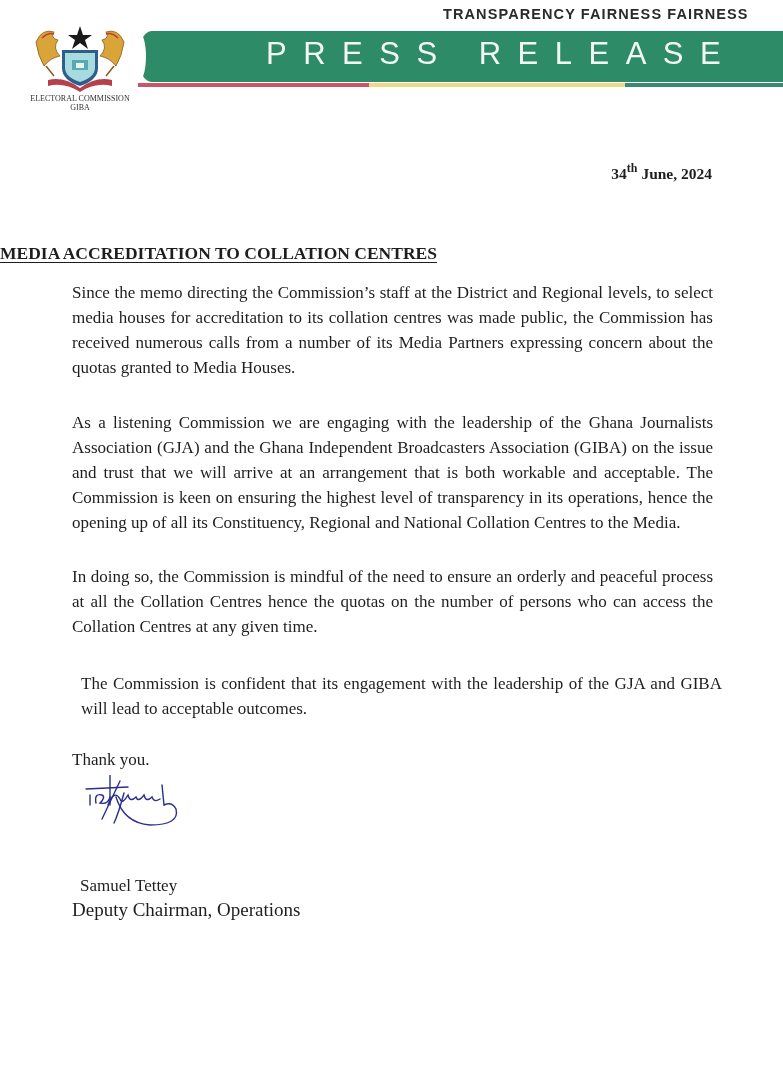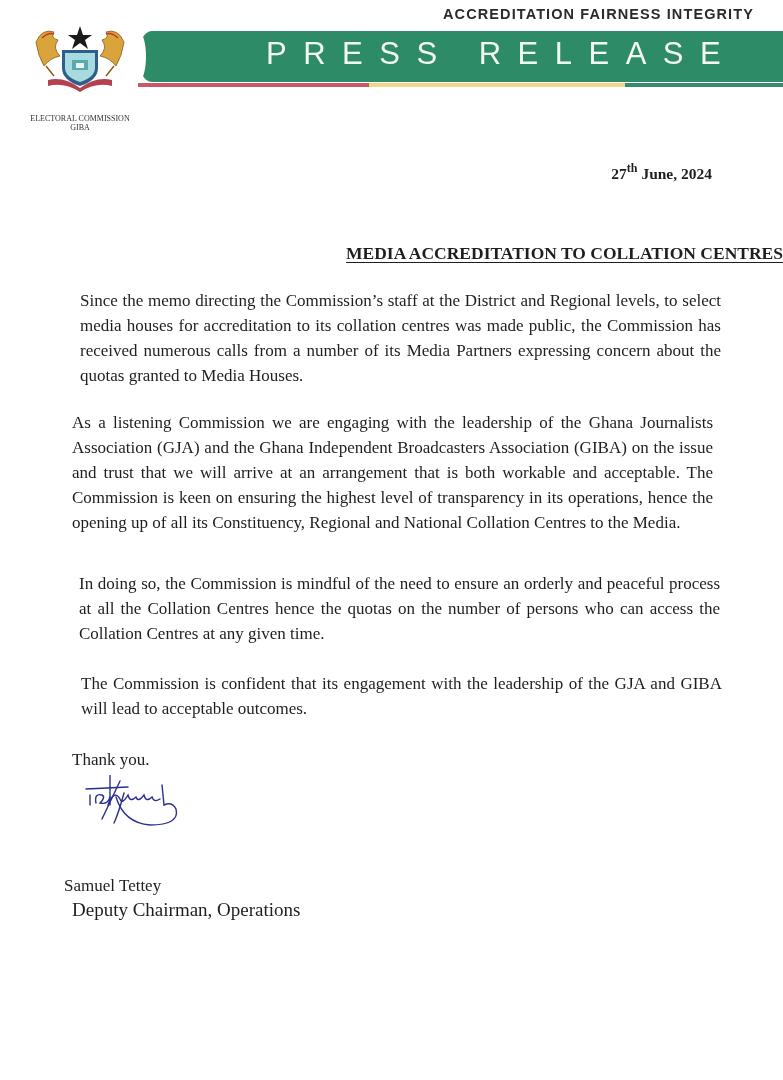--- a/index.html
+++ b/index.html
@@ -6,38 +6,38 @@
   body { width:783px; height:1080px; background:#ffffff; position:relative; overflow:hidden; font-family:"Liberation Serif", serif; color:#1e1e1e; }
   .tagline { position:absolute; left:443px; top:6px; font-family:"Liberation Sans", sans-serif; font-weight:bold; font-size:14.5px; letter-spacing:1.1px; color:#2a2a2a; white-space:nowrap; }
   .banner { position:absolute; left:138px; top:31px; width:660px; height:51px; background:#2e8b67; border-top-left-radius:14px 26px; border-bottom-left-radius:14px 26px; }
   .banner-notch { position:absolute; left:130px; top:31px; width:16px; height:51px; background:#fff; border-radius:0 50% 50% 0 / 0 50% 50% 0; }
   .banner-title { position:absolute; left:266px; top:36px; font-family:"Liberation Sans", sans-serif; font-size:31px; color:#f3f7f3; letter-spacing:16.5px; white-space:nowrap; }
   .stripe { position:absolute; top:83px; height:4px; }
   .stripe.red { left:138px; width:231px; background:#c8576a; }
   .stripe.yellow { left:369px; width:256px; background:#ecd886; }
   .stripe.green { left:625px; width:158px; background:#3a8a72; }
   .logo { position:absolute; left:28px; top:22px; width:104px; height:70px; }
-  .logo-caption { position:absolute; left:20px; top:94px; width:120px; text-align:center; font-family:"Liberation Serif", serif; font-size:8px; line-height:9px; color:#333;margin-top:20px; }
+  .logo-caption { position:absolute; left:20px; top:94px; width:120px; text-align:center; font-family:"Liberation Serif", serif; font-size:8px; line-height:9px; color:#333; }
   .date { position:absolute; right:71px; top:165px; font-weight:bold; font-size:15.5px; white-space:nowrap; }
   .date sup { font-size:12px; vertical-align:7px; line-height:0; }
-  .heading { position:absolute; left:0; width:783px; top:243px; text-align:right; font-weight:bold; font-size:17.5px; text-decoration:underline; text-underline-offset:3px; }
+  .heading { position:absolute; left:0; width:783px; top:243px; text-align:left; font-weight:bold; font-size:17.5px; text-decoration:underline; text-underline-offset:3px; }
   .para { position:absolute; left:72px; width:641px; font-size:17px; line-height:25px; text-align:justify; }
   .p1 { top:280px; }
   .p2 { top:410px; }
   .p3 { top:564px; }
   .p4 { top:662px; }
   .p5 { top:747px; }
   .signature { position:absolute; left:80px; top:775px; width:110px; height:70px; }
-  .signer-name { position:absolute; left:64px; top:873px; font-size:17px; line-height:25px; }
+  .signer-name { position:absolute; left:80px; top:873px; font-size:17px; line-height:25px; }
   .signer-title { position:absolute; left:72px; top:897px; font-size:19px; line-height:25px; }
 </style>
 </head>
 <body>
 
-<div class="tagline">ACCREDITATION FAIRNESS INTEGRITY</div>
+<div class="tagline">TRANSPARENCY FAIRNESS FAIRNESS</div>
 
 <div class="banner"></div>
 <div class="banner-notch"></div>
 <div class="banner-title">PRESS RELEASE</div>
 <div class="stripe red"></div>
 <div class="stripe yellow"></div>
 <div class="stripe green"></div>
 
 <svg class="logo" viewBox="0 0 104 70">
 
@@ -56,27 +56,27 @@
 
   <path d="M20 58 Q36 54 52 66 Q68 54 84 58 L84 64 Q68 60 52 70 Q36 60 20 64 Z" fill="#b5404e"></path>
 
   <path d="M18 44 L26 54 M86 44 L78 54" stroke="#8a5a20" stroke-width="1.5"></path>
 </svg>
 <div class="logo-caption">
   <div>ELECTORAL COMMISSION</div>
   <div>GIBA</div>
 </div>
 
-<div class="date"><span>27</span><sup>th</sup><span> June, 2024</span></div>
+<div class="date"><span>34</span><sup>th</sup><span> June, 2024</span></div>
 
 <div class="heading">MEDIA ACCREDITATION TO COLLATION CENTRES</div>
 
-<p class="para p1" style="margin:8px">Since the memo directing the Commission’s staff  at the District and Regional levels, to select media houses for accreditation to its collation centres was made public, the Commission has  received numerous calls from a number of its Media Partners expressing concern about the quotas  granted  to Media Houses.</p>
+<p class="para p1" style="margin:0">Since the memo directing the Commission’s staff  at the District and Regional levels, to select media houses for accreditation to its collation centres was made public, the Commission has  received numerous calls from a number of its Media Partners expressing concern about the quotas  granted  to Media Houses.</p>
 <p class="para p2" style="margin:0">As a listening Commission we are engaging with the leadership of the Ghana Journalists Association (GJA) and the Ghana Independent Broadcasters Association (GIBA) on the issue and trust that we will arrive at an arrangement that is both workable and acceptable. The Commission is keen on ensuring the highest level of transparency in its operations, hence the opening up of all its Constituency, Regional and National Collation Centres to the Media.</p>
-<p class="para p3" style="margin:7px">In doing so, the Commission is mindful of the need to ensure an orderly and peaceful process at all the Collation Centres hence the quotas on the number of persons who can access the Collation Centres at any given time.</p>
+<p class="para p3" style="margin:0">In doing so, the Commission is mindful of the need to ensure an orderly and peaceful process at all the Collation Centres hence the quotas on the number of persons who can access the Collation Centres at any given time.</p>
 <p class="para p4" style="margin:9px">The Commission is confident that its engagement with the leadership of the GJA and GIBA will lead to acceptable outcomes.</p>
 <p class="para p5" style="margin:0">Thank you.</p>
 
 <svg class="signature" viewBox="0 0 110 70">
   <g fill="none" stroke="#2a2f8f" stroke-width="1.4" stroke-linecap="round">
     <path d="M6 14 L48 12"></path>
     <path d="M30 0 L30 30"></path>
     <path d="M10 20 L10 30"></path>
     <path d="M16 28 Q14 18 22 20 Q26 22 20 28 Q28 30 30 22"></path>
     <path d="M28 30 Q34 14 40 24 Q42 30 48 20 Q50 28 56 22 Q58 28 64 20 Q66 28 72 22 Q74 28 80 24"></path>

